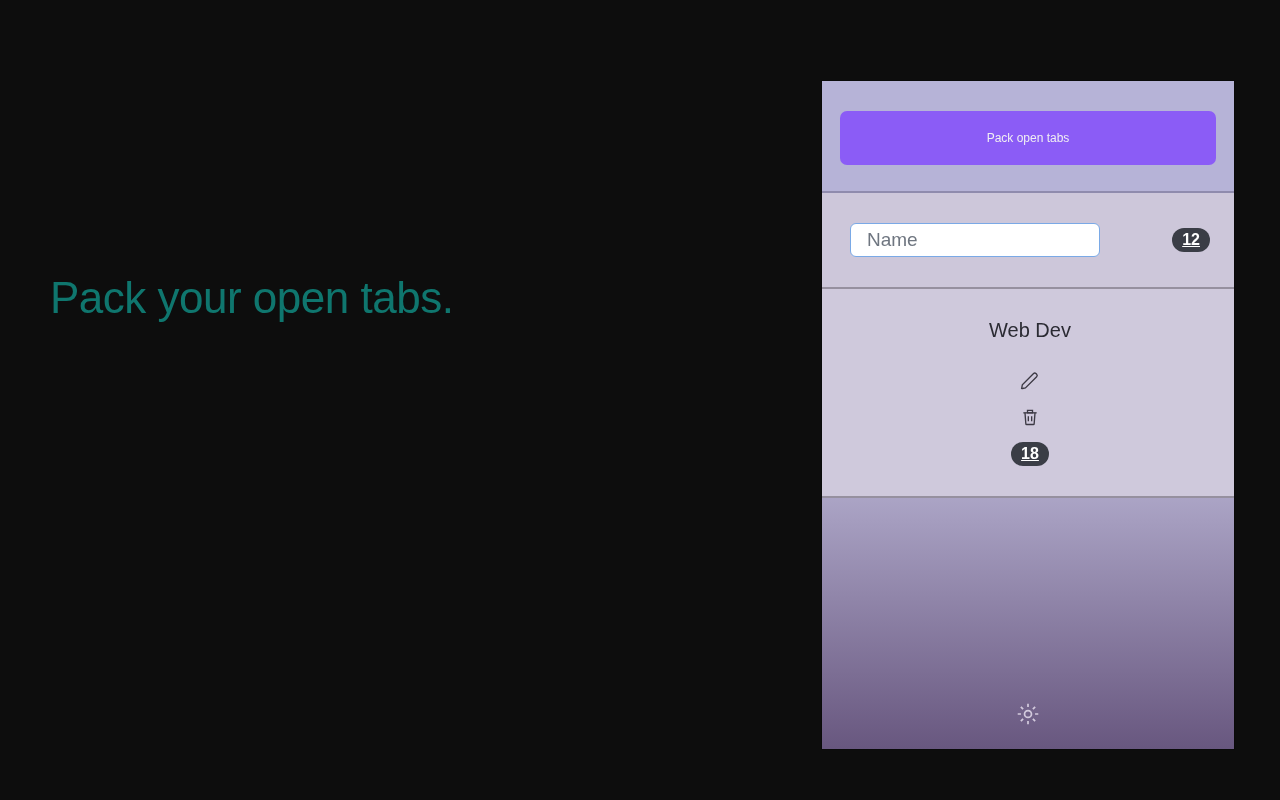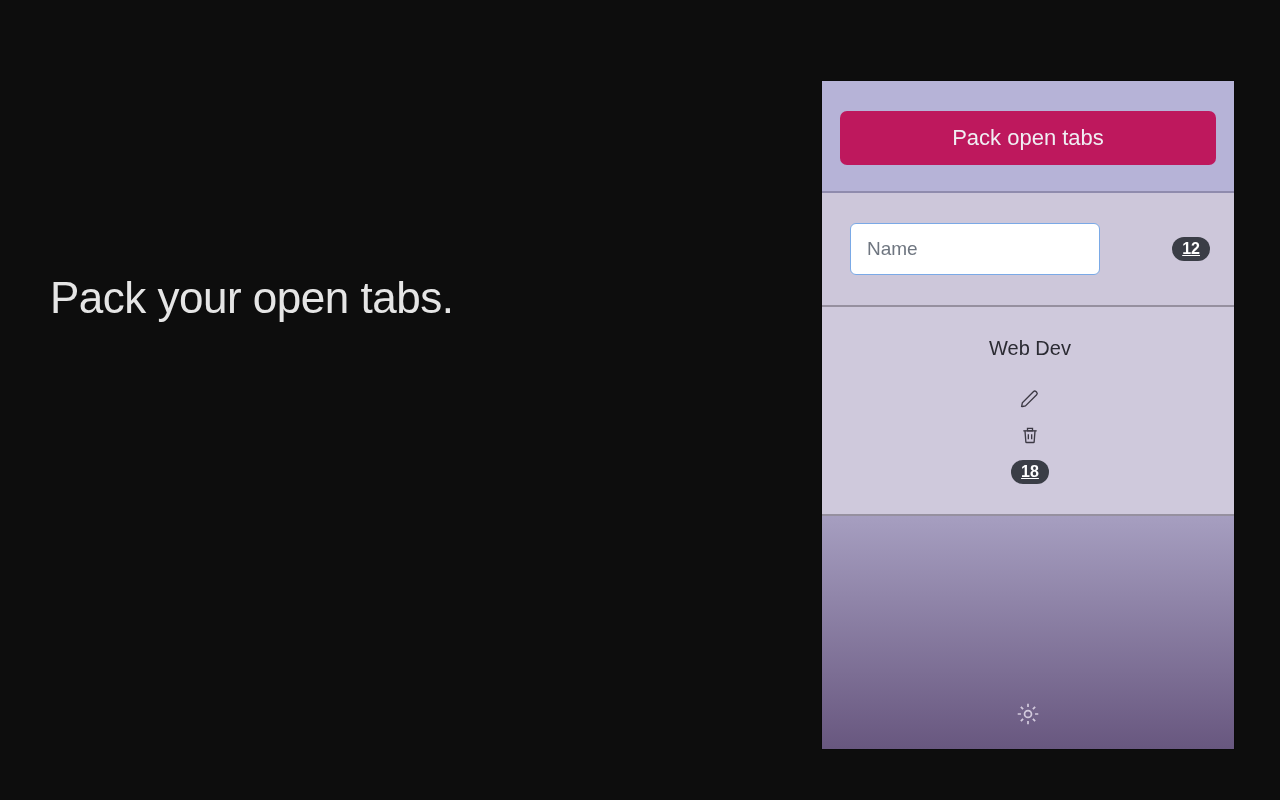--- a/index.html
+++ b/index.html
@@ -12,21 +12,21 @@
   }
   .stage {
     position: relative;
     width: 1280px;
     height: 800px;
   }
   .headline {
     position: absolute;
     left: 50px;
     top: 266px;
-    color: #e5e5e5;
+    color: #0f766e;
     font-size: 44px;
     font-weight: 400;
     letter-spacing: -0.5px;
     line-height: 1.45;
   }
 
   .panel {
     position: absolute;
     left: 822px;
     top: 81px;
@@ -40,25 +40,25 @@
   }
 
   .panel-header {
     background: #b6b3d7;
     padding: 30px 18px 26px 18px;
     border-bottom: 2px solid #8f8bad;
   }
   .pack-btn {
     width: 100%;
     height: 54px;
-    background: #be185d;
+    background: #8b5cf6;
     color: #f0eef3;
     border: none;
     border-radius: 7px;
-    font-size: 22px;
+    font-size: 12px;
     font-weight: 400;
     cursor: pointer;
   }
 
   .row {
     padding: 30px 24px 30px 28px;
     display: flex;
     align-items: center;
     gap: 14px;
   }
@@ -67,21 +67,21 @@
     border-bottom: 2px solid #96909f;
   }
   .row-saved {
     background: #cfc9dc;
     border-bottom: 2px solid #96909f;
     flex-direction: column;
   }
 
   .name-input {
     width: 250px;
-    height: 52px;
+    height: 34px;
     background: #fff;
     border: 1px solid #7aa9e6;
     border-radius: 6px;
     padding: 0 16px;
     font-size: 19px;
     color: #333;
     outline: none;
   }
   .name-input::placeholder { color: #6f7680; }
 

